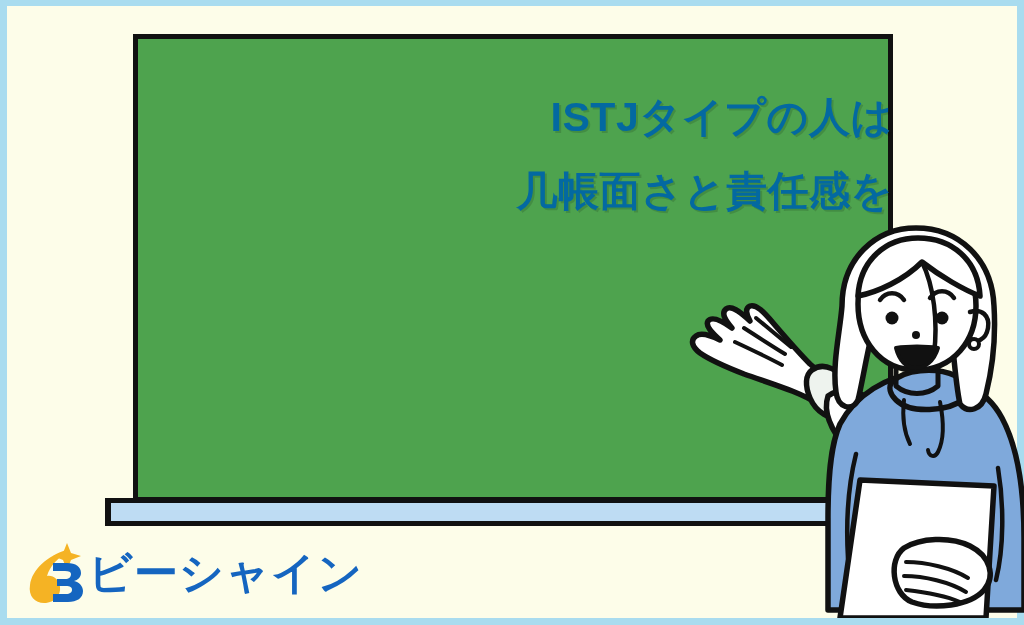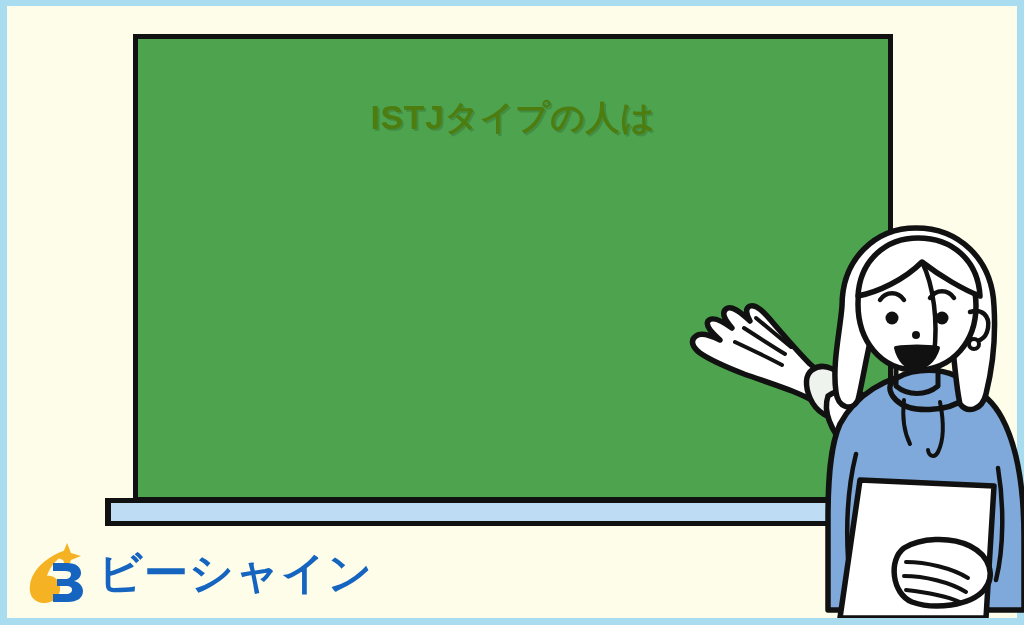--- a/index.html
+++ b/index.html
@@ -70,40 +70,39 @@
     background: #bedcf3;
     box-sizing: border-box;
   }
 
   
   #board-text {
     position: absolute;
     left: 0;
     top: 46px;
     width: 760px;
-    text-align: center;
-    color: #4d7c0f;
+    text-align: right;
+    color: #0369a1;
     font-weight: bold;
-    font-size: 34px;
+    font-size: 41px;
     line-height: 74px;
     letter-spacing: 0.5px;
     text-shadow: 2px 2px 0 rgba(0,0,0,0.13);
     user-select: none;
   }
   #board-text .tline { display: block; white-space: nowrap; }
 
   
   #logo {
     position: absolute;
     left: 26px;
     bottom: 20px;
     height: 64px;
     display: flex;
     align-items: center;
-    gap: 10px;
   }
   #logo-mark { width: 62px; height: 64px; display: block; }
   #logo-text {
     font-size: 44px;
     font-weight: bold;
     color: #1565c0;
     letter-spacing: 1px;
     line-height: 1;
     white-space: nowrap;
   }
@@ -127,20 +126,21 @@
   <div class="cream"></div>
   <div class="edge edge-top"></div>
   <div class="edge edge-bottom"></div>
   <div class="edge edge-left"></div>
   <div class="edge edge-right"></div>
 
   <div id="board-wrap">
     <div id="board"></div>
     <div id="board-text">
       <span class="tline">ISTJタイプの人は</span>
+      <span class="tline">几帳面さと責任感を</span>
     </div>
   </div>
 
   <div id="chalk-tray">
     <div id="chalk-tray-inner"></div>
   </div>
 
   <div id="illustration">
     <svg viewBox="0 0 420 400" xmlns="http://www.w3.org/2000/svg">
       <g fill="#ffffff" stroke="#111111" stroke-width="5.5" stroke-linecap="round" stroke-linejoin="round">

